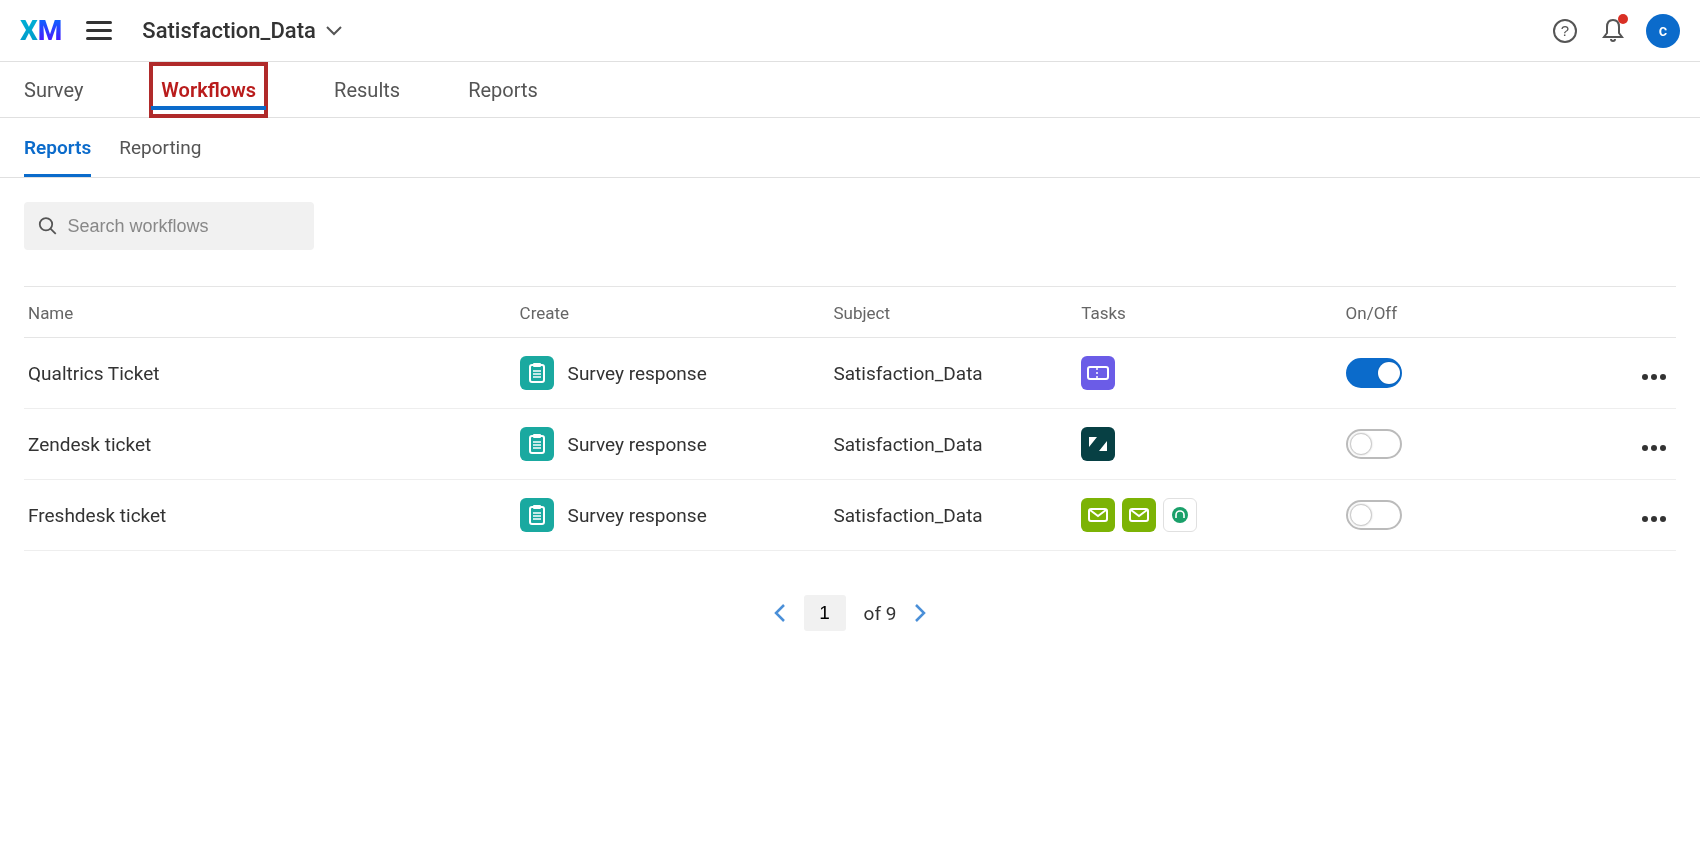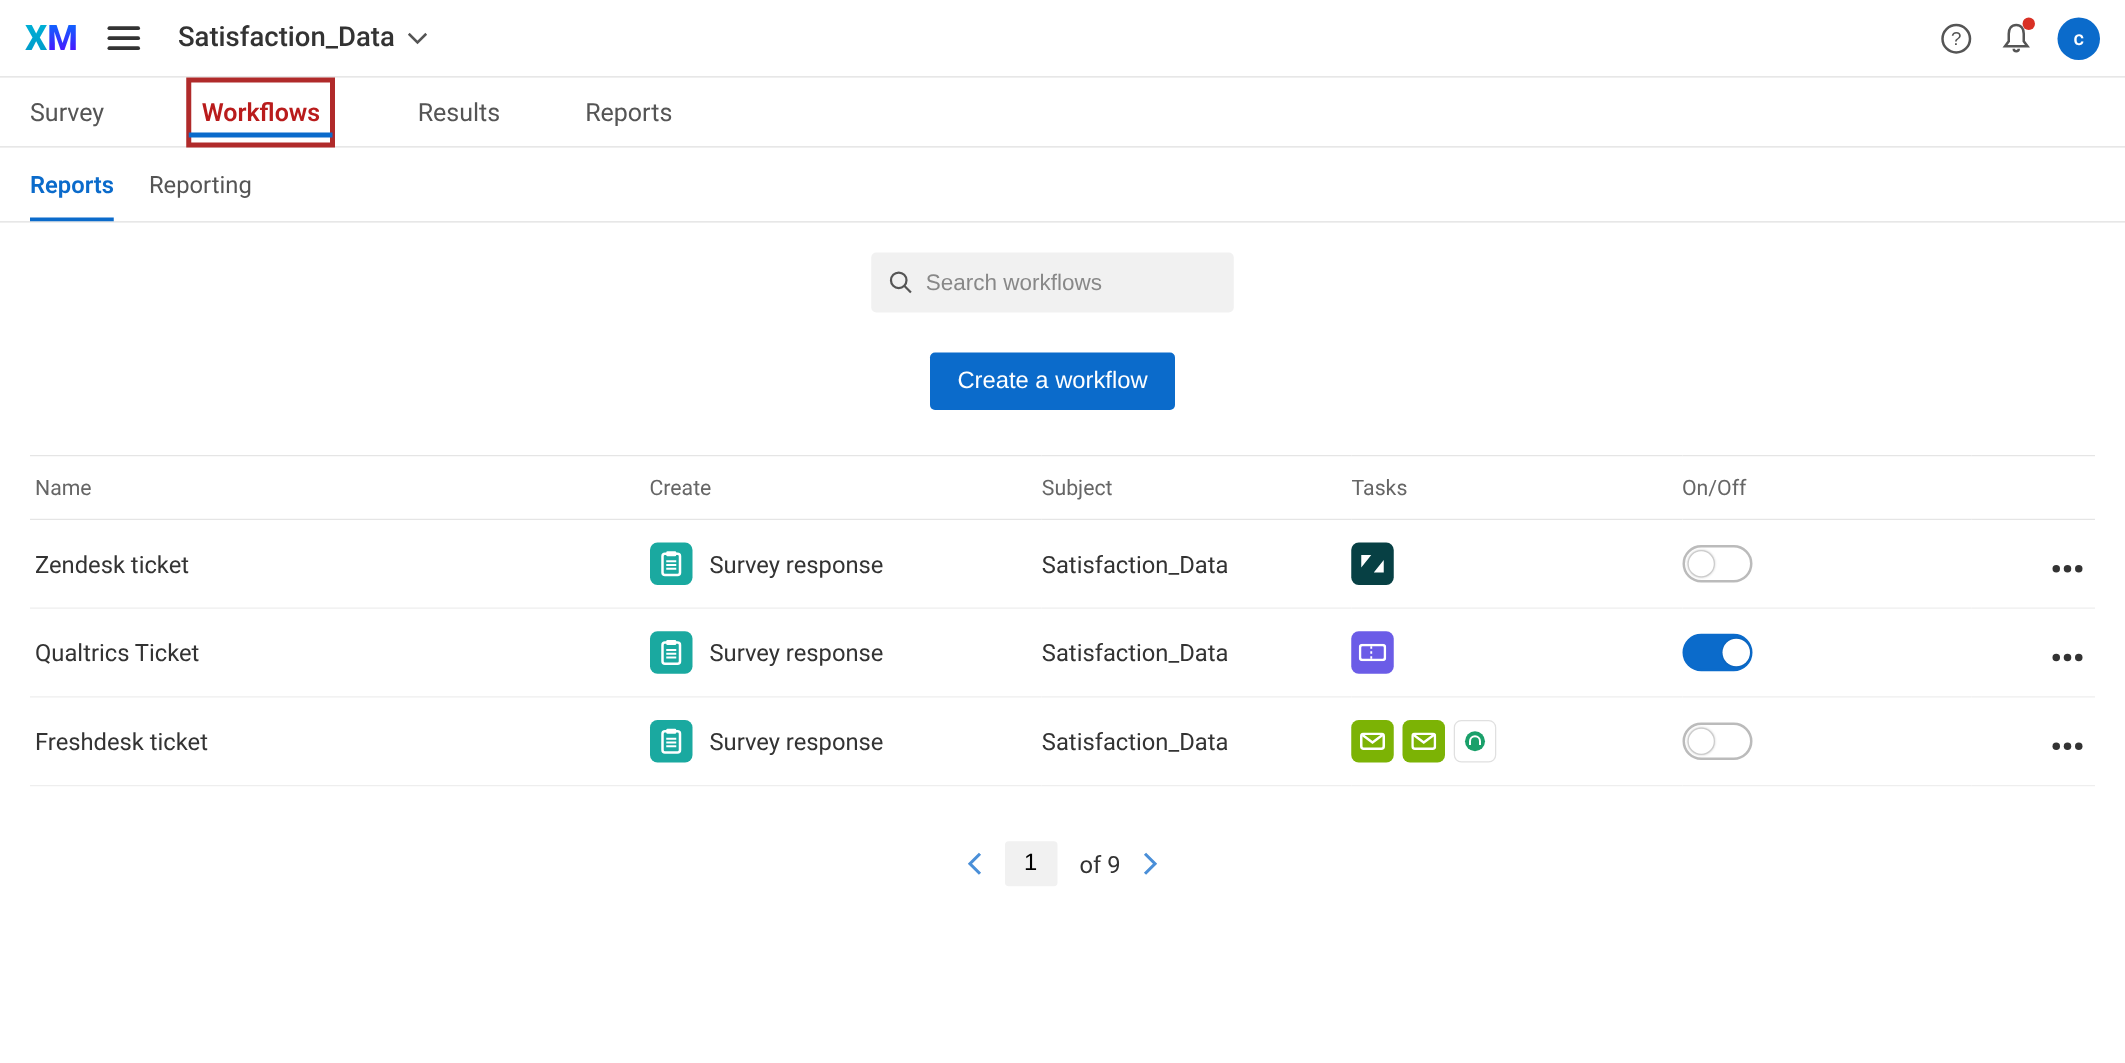--- a/index.html
+++ b/index.html
@@ -25,21 +25,21 @@
   .main-tab.active::after { content: ""; position: absolute; left: 0; right: 0; bottom: 6px; height: 4px; background: #0b6bcb; }
   .main-tab.highlighted { outline: 4px solid #b02a2a; outline-offset: -2px; padding-left: 10px; padding-right: 10px; }
 
   
   .sub-tabs { display: flex; align-items: center; height: 60px; padding: 0 24px; border-bottom: 1px solid #e0e0e0; gap: 28px; }
   .sub-tab { font-size: 19px; color: #555; cursor: pointer; padding: 18px 0; position: relative; }
   .sub-tab.active { color: #0b6bcb; font-weight: 600; }
   .sub-tab.active::after { content: ""; position: absolute; left: 0; right: 0; bottom: 0; height: 3px; background: #0b6bcb; }
 
   
-  .toolbar { display: flex; align-items: center; padding: 24px 40px 20px 24px; gap: 16px; flex-direction: column; }
+  .toolbar { display: flex; align-items: center; padding: 24px 40px 20px 24px; gap: 16px; }
   .search-wrap { display: flex; align-items: center; background: #f1f1f1; border-radius: 4px; width: 290px; height: 48px; padding: 0 14px; gap: 10px; }
   .search-wrap input { border: none; background: transparent; outline: none; font-size: 18px; width: 100%; color: #333; }
   .search-wrap input::placeholder { color: #888; }
   .toolbar-spacer { flex: 1; }
   .create-btn { background: #0b6bcb; color: #fff; border: none; border-radius: 4px; font-size: 19px; padding: 12px 22px; cursor: pointer; }
 
   
   .table-wrap { padding: 16px 24px; }
   table { width: 100%; border-collapse: collapse; }
   thead th { text-align: left; font-weight: 400; color: #666; font-size: 17px; padding: 16px 0 14px 0; border-bottom: 1px solid #e5e5e5; border-top: 1px solid #e5e5e5; }
@@ -130,38 +130,78 @@
 
 <div class="toolbar">
   <div class="search-wrap">
     <svg width="22" height="22" viewBox="0 0 22 22">
         <circle cx="9" cy="9" r="7" stroke="#555" stroke-width="2" fill="none"></circle>
         <line x1="14" y1="14" x2="20" y2="20" stroke="#555" stroke-width="2"></line>
       </svg>
     <input type="text" placeholder="Search workflows" style="">
   </div>
   <div class="toolbar-spacer"></div>
-  <button class="create-btn">Create a workflow</button>
 </div>
 
 <div class="table-wrap">
   <table>
     <thead>
       <tr>
         <th class="col-name">Name</th>
         <th class="col-trigger">Create</th>
         <th class="col-subject">Subject</th>
         <th class="col-tasks">Tasks</th>
         <th class="col-onoff">On/Off</th>
         <th class="col-actions"></th>
       </tr>
     </thead>
     <tbody>
 
       <tr>
+        <td class="col-name">Qualtrics Ticket</td>
+        <td class="col-trigger">
+          <div class="trigger-cell">
+            <div class="trigger-icon">
+              <svg width="20" height="22" viewBox="0 0 20 22">
+                  <rect x="3" y="3" width="14" height="17" rx="2" fill="none" stroke="#fff" stroke-width="2"></rect>
+                  <rect x="6" y="1" width="8" height="4" rx="1" fill="#fff"></rect>
+                  <line x1="6" y1="9" x2="14" y2="9" stroke="#fff" stroke-width="1.5"></line>
+                  <line x1="6" y1="12" x2="14" y2="12" stroke="#fff" stroke-width="1.5"></line>
+                  <line x1="6" y1="15" x2="14" y2="15" stroke="#fff" stroke-width="1.5"></line>
+                </svg>
+            </div>
+            <span>Survey response</span>
+          </div>
+        </td>
+        <td class="col-subject">Satisfaction_Data</td>
+        <td class="col-tasks">
+          <div class="tasks-cell">
+            <div class="task-icon task-purple">
+              <svg width="22" height="14" viewBox="0 0 22 14">
+                  <rect x="1" y="1" width="20" height="12" rx="2" fill="none" stroke="#fff" stroke-width="2"></rect>
+                  <line x1="10" y1="2" x2="10" y2="12" stroke="#fff" stroke-width="1.5" stroke-dasharray="2 2"></line>
+                </svg>
+            </div>
+          </div>
+        </td>
+        <td class="col-onoff">
+          <div class="toggle on">
+              <div class="knob"></div>
+            </div>
+        </td>
+        <td class="col-actions">
+          <div class="more-dots">
+              <span></span>
+              <span></span>
+              <span></span>
+            </div>
+        </td>
+      </tr>
+
+      <tr>
         <td class="col-name">Zendesk ticket</td>
         <td class="col-trigger">
           <div class="trigger-cell">
             <div class="trigger-icon">
               <svg width="20" height="22" viewBox="0 0 20 22">
                   <rect x="3" y="3" width="14" height="17" rx="2" fill="none" stroke="#fff" stroke-width="2"></rect>
                   <rect x="6" y="1" width="8" height="4" rx="1" fill="#fff"></rect>
                   <line x1="6" y1="9" x2="14" y2="9" stroke="#fff" stroke-width="1.5"></line>
                   <line x1="6" y1="12" x2="14" y2="12" stroke="#fff" stroke-width="1.5"></line>
                   <line x1="6" y1="15" x2="14" y2="15" stroke="#fff" stroke-width="1.5"></line>
@@ -175,61 +215,20 @@
           <div class="tasks-cell">
             <div class="task-icon task-teal-dark">
               <svg width="22" height="18" viewBox="0 0 22 18">
                   <path d="M2 2 L10 2 L2 12 Z M12 16 L20 16 L20 6 Z" fill="#fff"></path>
                 </svg>
             </div>
           </div>
         </td>
         <td class="col-onoff">
           <div class="toggle off">
-              <div class="knob"></div>
-            </div>
-        </td>
-        <td class="col-actions">
-          <div class="more-dots">
-              <span></span>
-              <span></span>
-              <span></span>
-            </div>
-        </td>
-      </tr>
-
-      <tr>
-        <td class="col-name">Qualtrics Ticket</td>
-        <td class="col-trigger">
-          <div class="trigger-cell">
-            <div class="trigger-icon">
-              <svg width="20" height="22" viewBox="0 0 20 22">
-                  <rect x="3" y="3" width="14" height="17" rx="2" fill="none" stroke="#fff" stroke-width="2"></rect>
-                  <rect x="6" y="1" width="8" height="4" rx="1" fill="#fff"></rect>
-                  <line x1="6" y1="9" x2="14" y2="9" stroke="#fff" stroke-width="1.5"></line>
-                  <line x1="6" y1="12" x2="14" y2="12" stroke="#fff" stroke-width="1.5"></line>
-                  <line x1="6" y1="15" x2="14" y2="15" stroke="#fff" stroke-width="1.5"></line>
-                </svg>
-            </div>
-            <span>Survey response</span>
-          </div>
-        </td>
-        <td class="col-subject">Satisfaction_Data</td>
-        <td class="col-tasks">
-          <div class="tasks-cell">
-            <div class="task-icon task-purple">
-              <svg width="22" height="14" viewBox="0 0 22 14">
-                  <rect x="1" y="1" width="20" height="12" rx="2" fill="none" stroke="#fff" stroke-width="2"></rect>
-                  <line x1="10" y1="2" x2="10" y2="12" stroke="#fff" stroke-width="1.5" stroke-dasharray="2 2"></line>
-                </svg>
-            </div>
-          </div>
-        </td>
-        <td class="col-onoff">
-          <div class="toggle on">
               <div class="knob"></div>
             </div>
         </td>
         <td class="col-actions">
           <div class="more-dots">
               <span></span>
               <span></span>
               <span></span>
             </div>
         </td>

